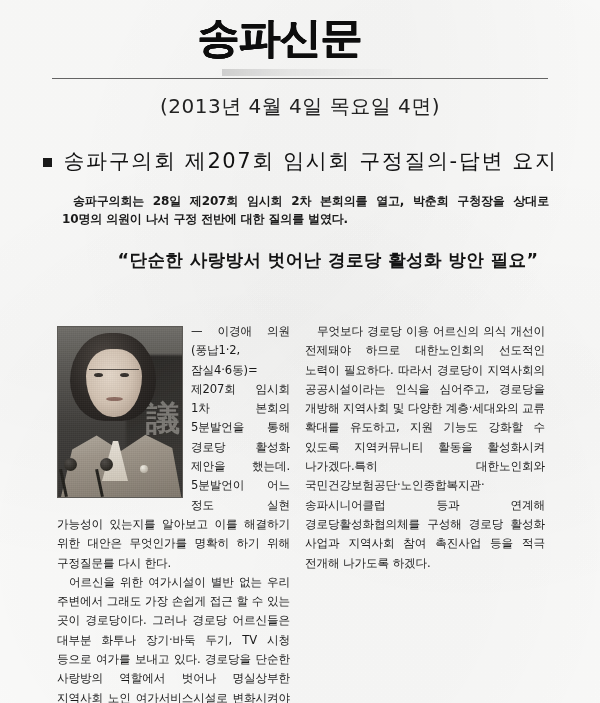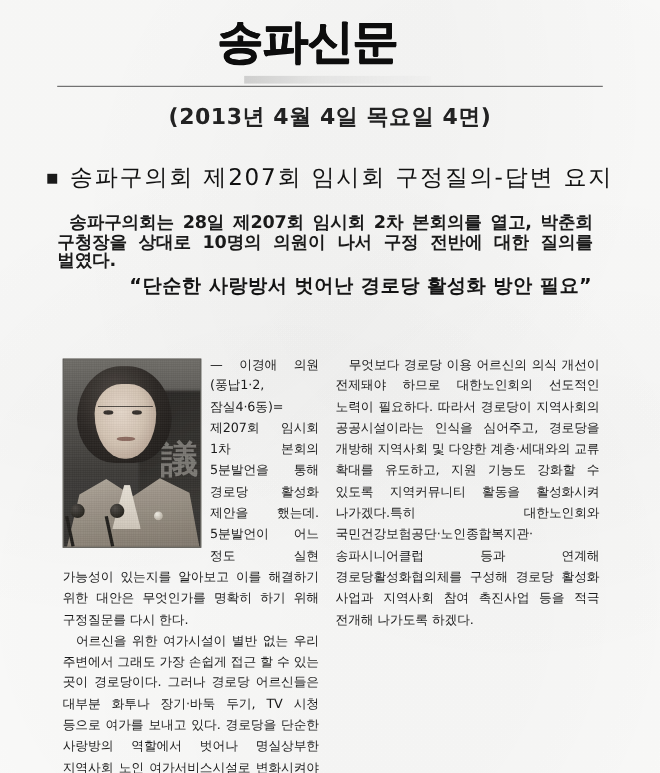--- a/index.html
+++ b/index.html
@@ -67,21 +67,21 @@
   }
 
   .dateline {
     position: absolute;
     top: 92px;
     left: 0;
     width: 600px;
     text-align: center;
     font-size: 20px;
     line-height: 28px;
-    font-weight: 700;
+    font-weight: 400;
     color: #222;
     letter-spacing: 0.5px;
   }
 
   
   .headline-row {
     position: absolute;
     top: 146px;
     left: 0;
     width: 600px;
@@ -104,23 +104,23 @@
     font-weight: 400;
     letter-spacing: 1.6px;
     color: #111;
     white-space: nowrap;
   }
 
   
   .lead {
     position: absolute;
     top: 193px;
-    left: 52px;
+    left: 62px;
     width: 487px;
-    font-size: 16px;
+    font-size: 12px;
     line-height: 17.5px;
     font-weight: 700;
     text-align: justify;
     text-indent: 11px;
     color: #1a1a1a;
     letter-spacing: -0.15px;
     word-break: keep-all;
   }
 
   

